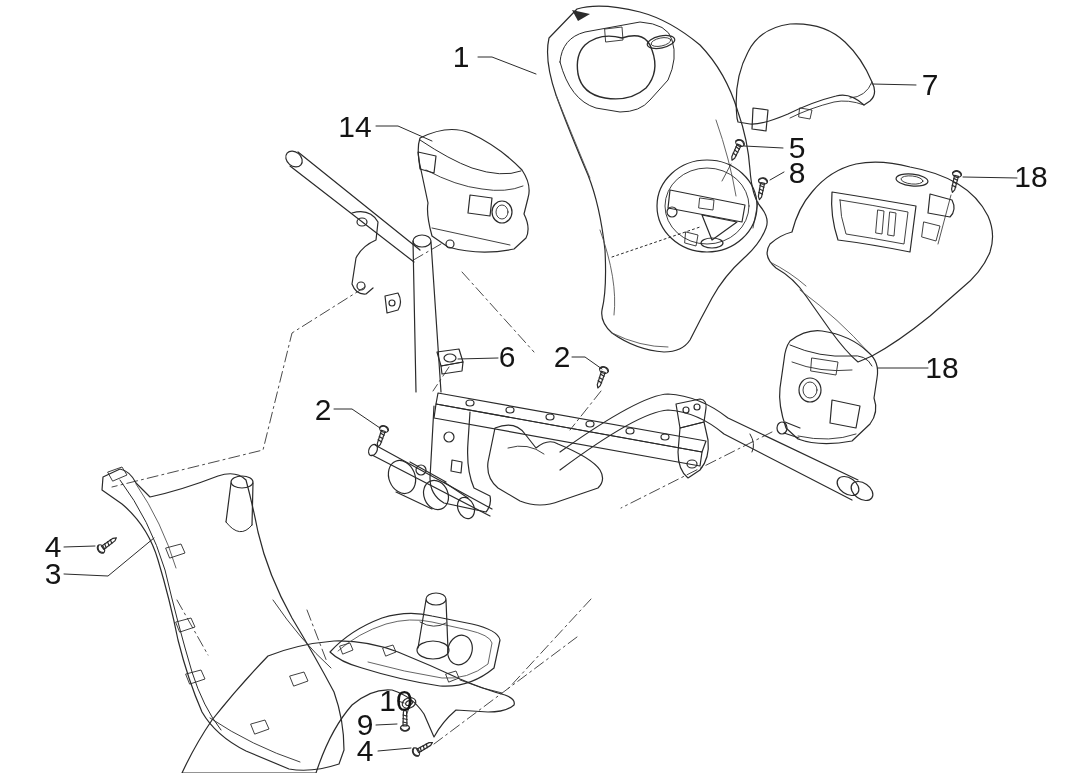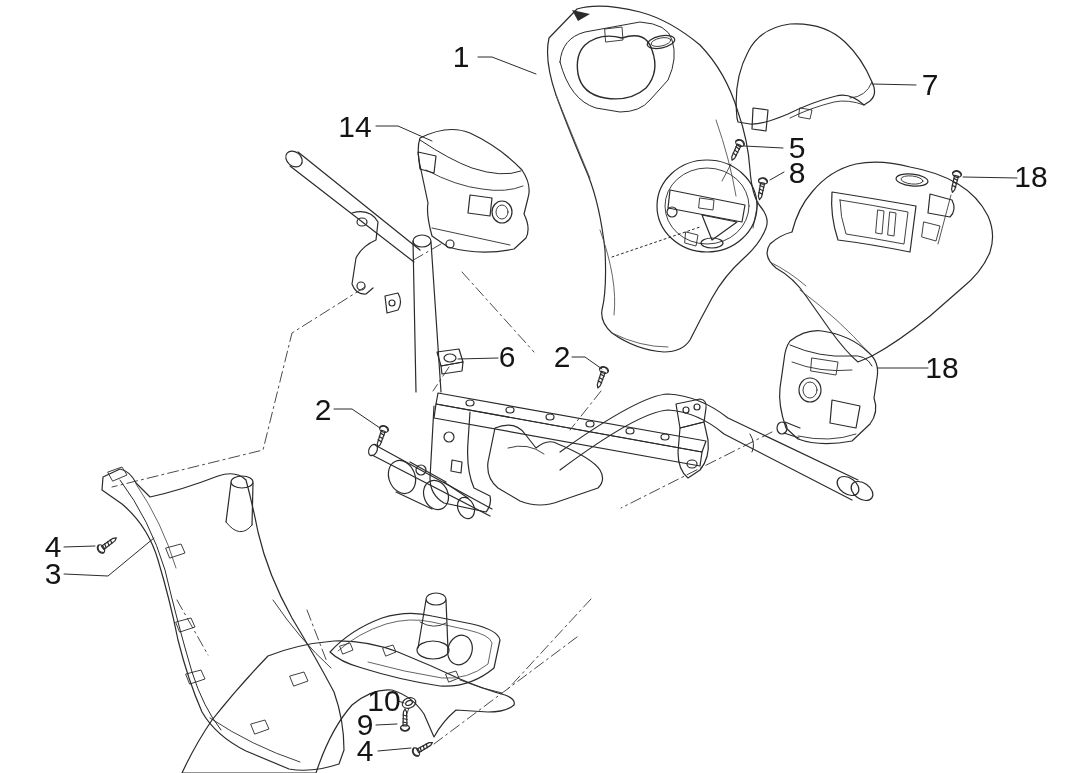--- a/index.html
+++ b/index.html
@@ -274,17 +274,17 @@
 <div class="callout" style="left:930px;top:85px">7</div>
 <div class="callout" style="left:797px;top:148px">5</div>
 <div class="callout" style="left:797px;top:173px">8</div>
 <div class="callout" style="left:1031px;top:177px">18</div>
 <div class="callout" style="left:507px;top:357px">6</div>
 <div class="callout" style="left:562px;top:357px">2</div>
 <div class="callout" style="left:323px;top:410px">2</div>
 <div class="callout" style="left:942px;top:368px">18</div>
 <div class="callout" style="left:53px;top:547px">4</div>
 <div class="callout" style="left:53px;top:574px">3</div>
-<div class="callout" style="left:384px;top:701px">10</div>
+<div class="callout" style="left:396px;top:701px">10</div>
 <div class="callout" style="left:365px;top:725px">9</div>
 <div class="callout" style="left:365px;top:751px">4</div>
 
 </div>
 
 </body></html>

